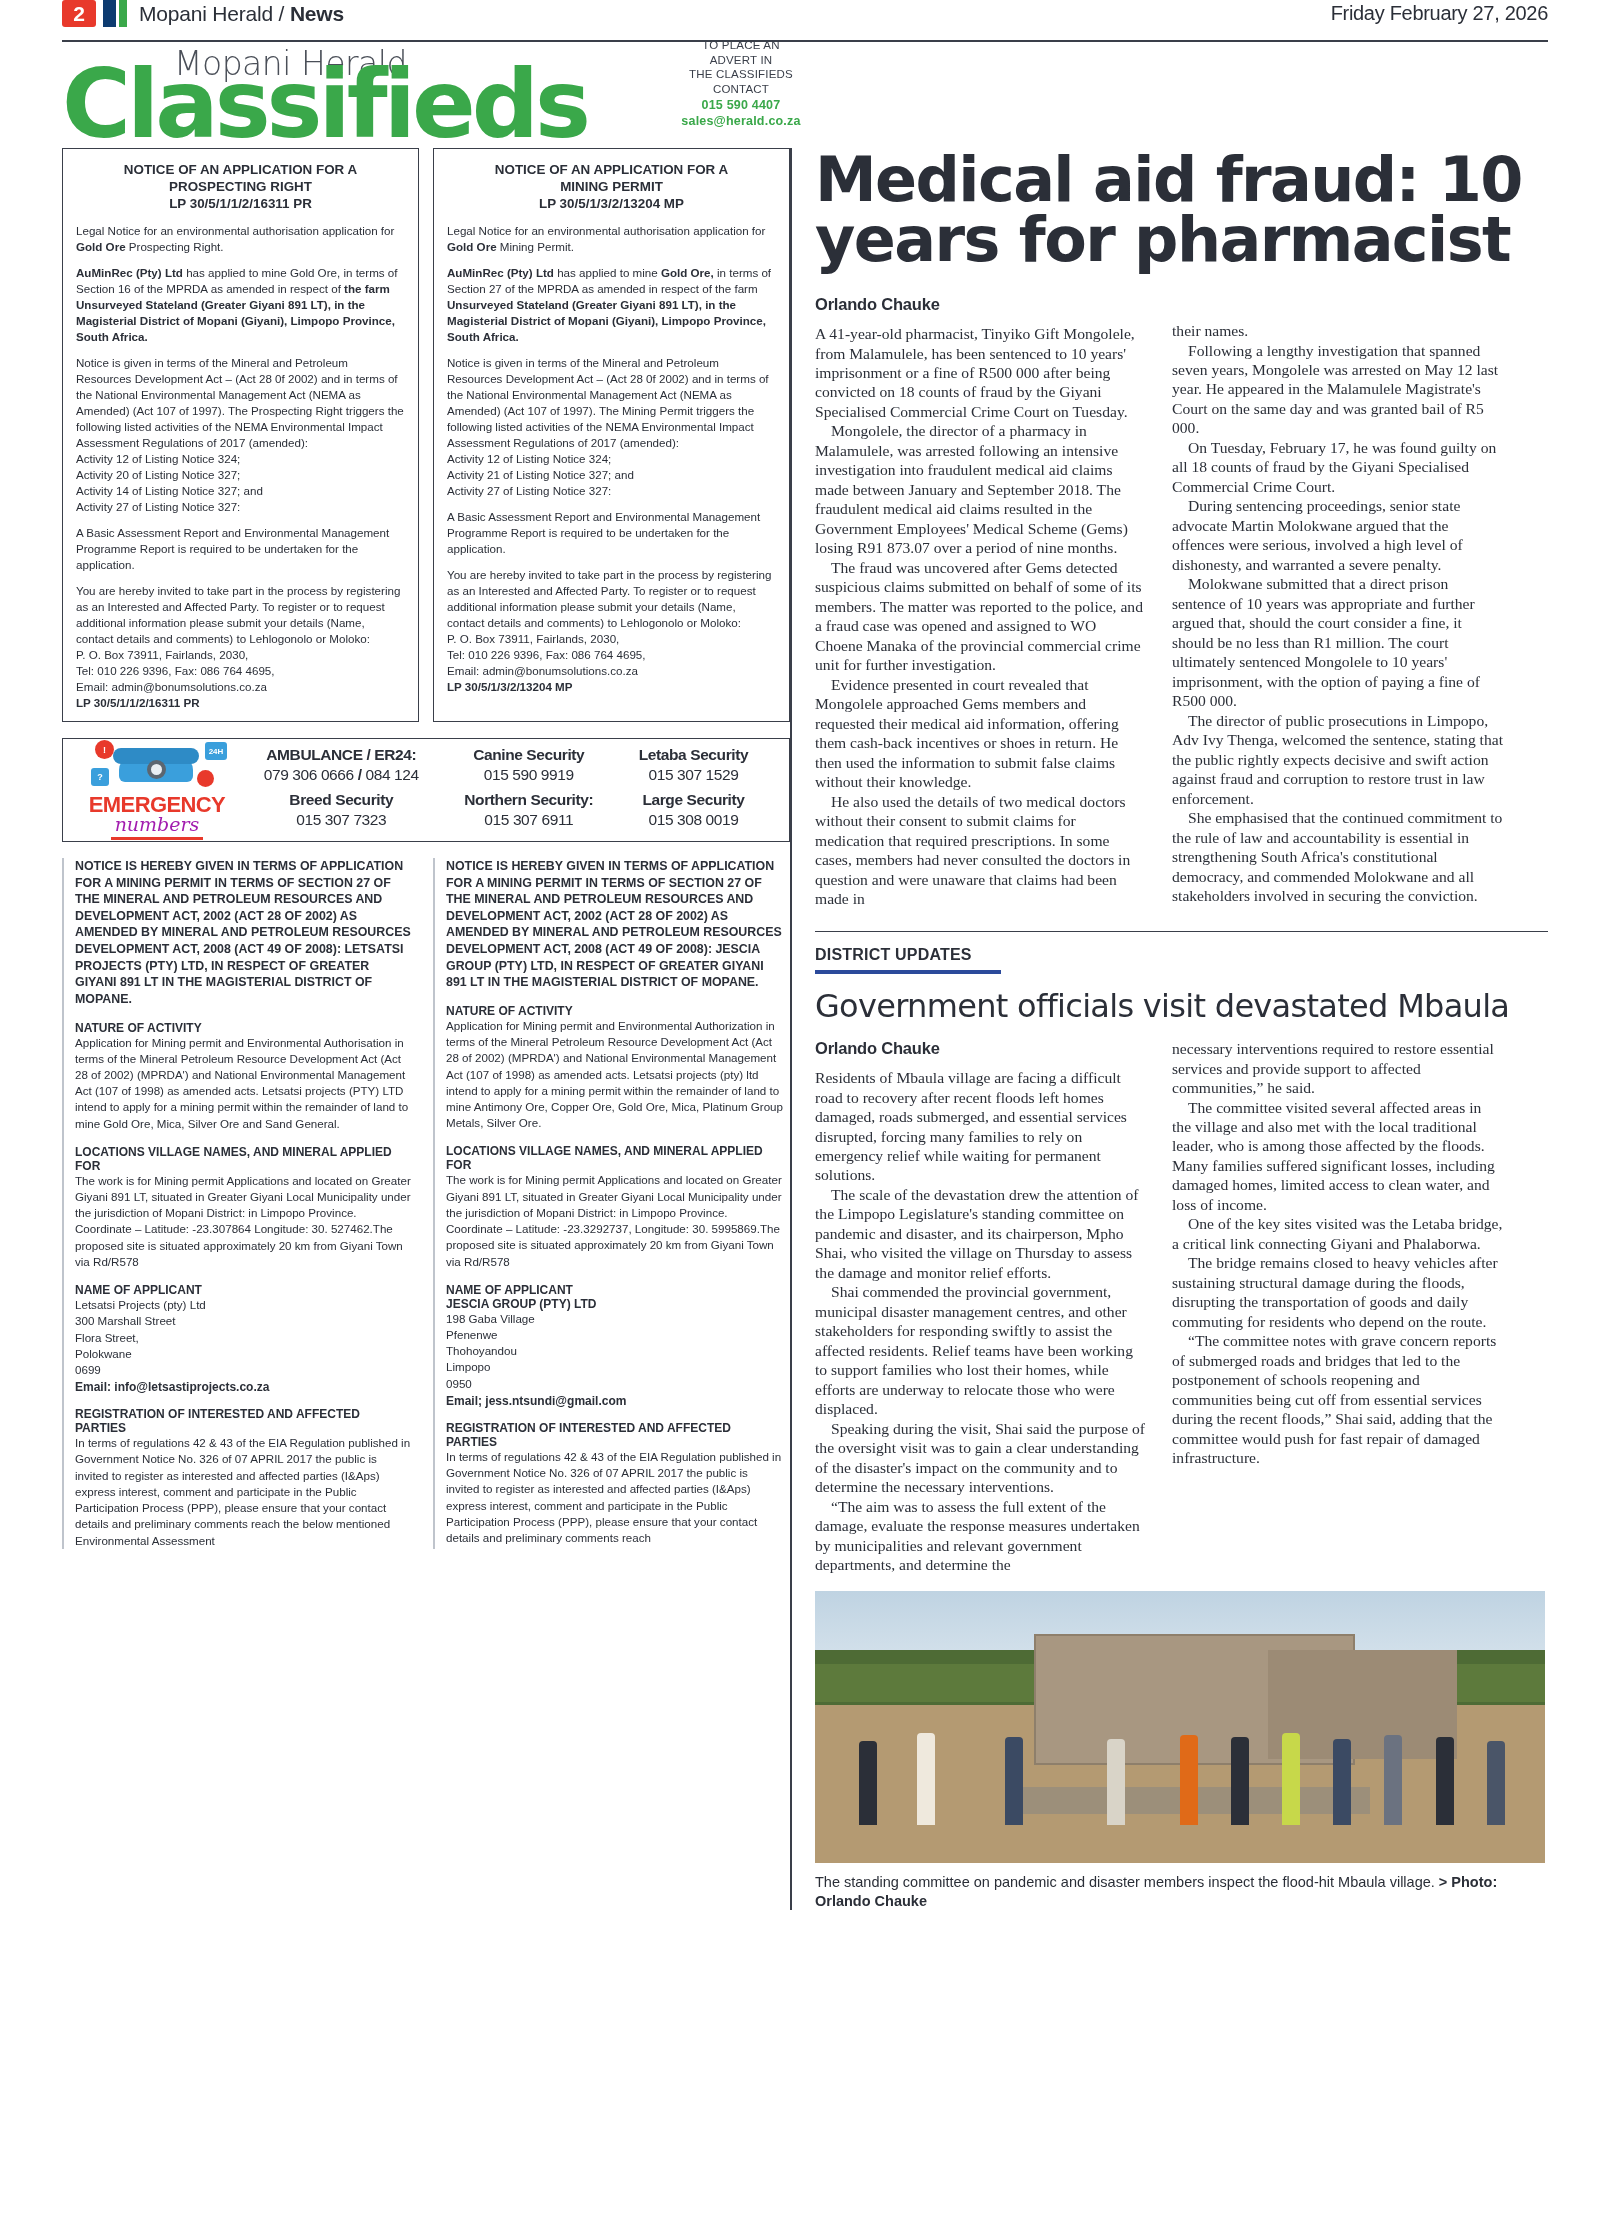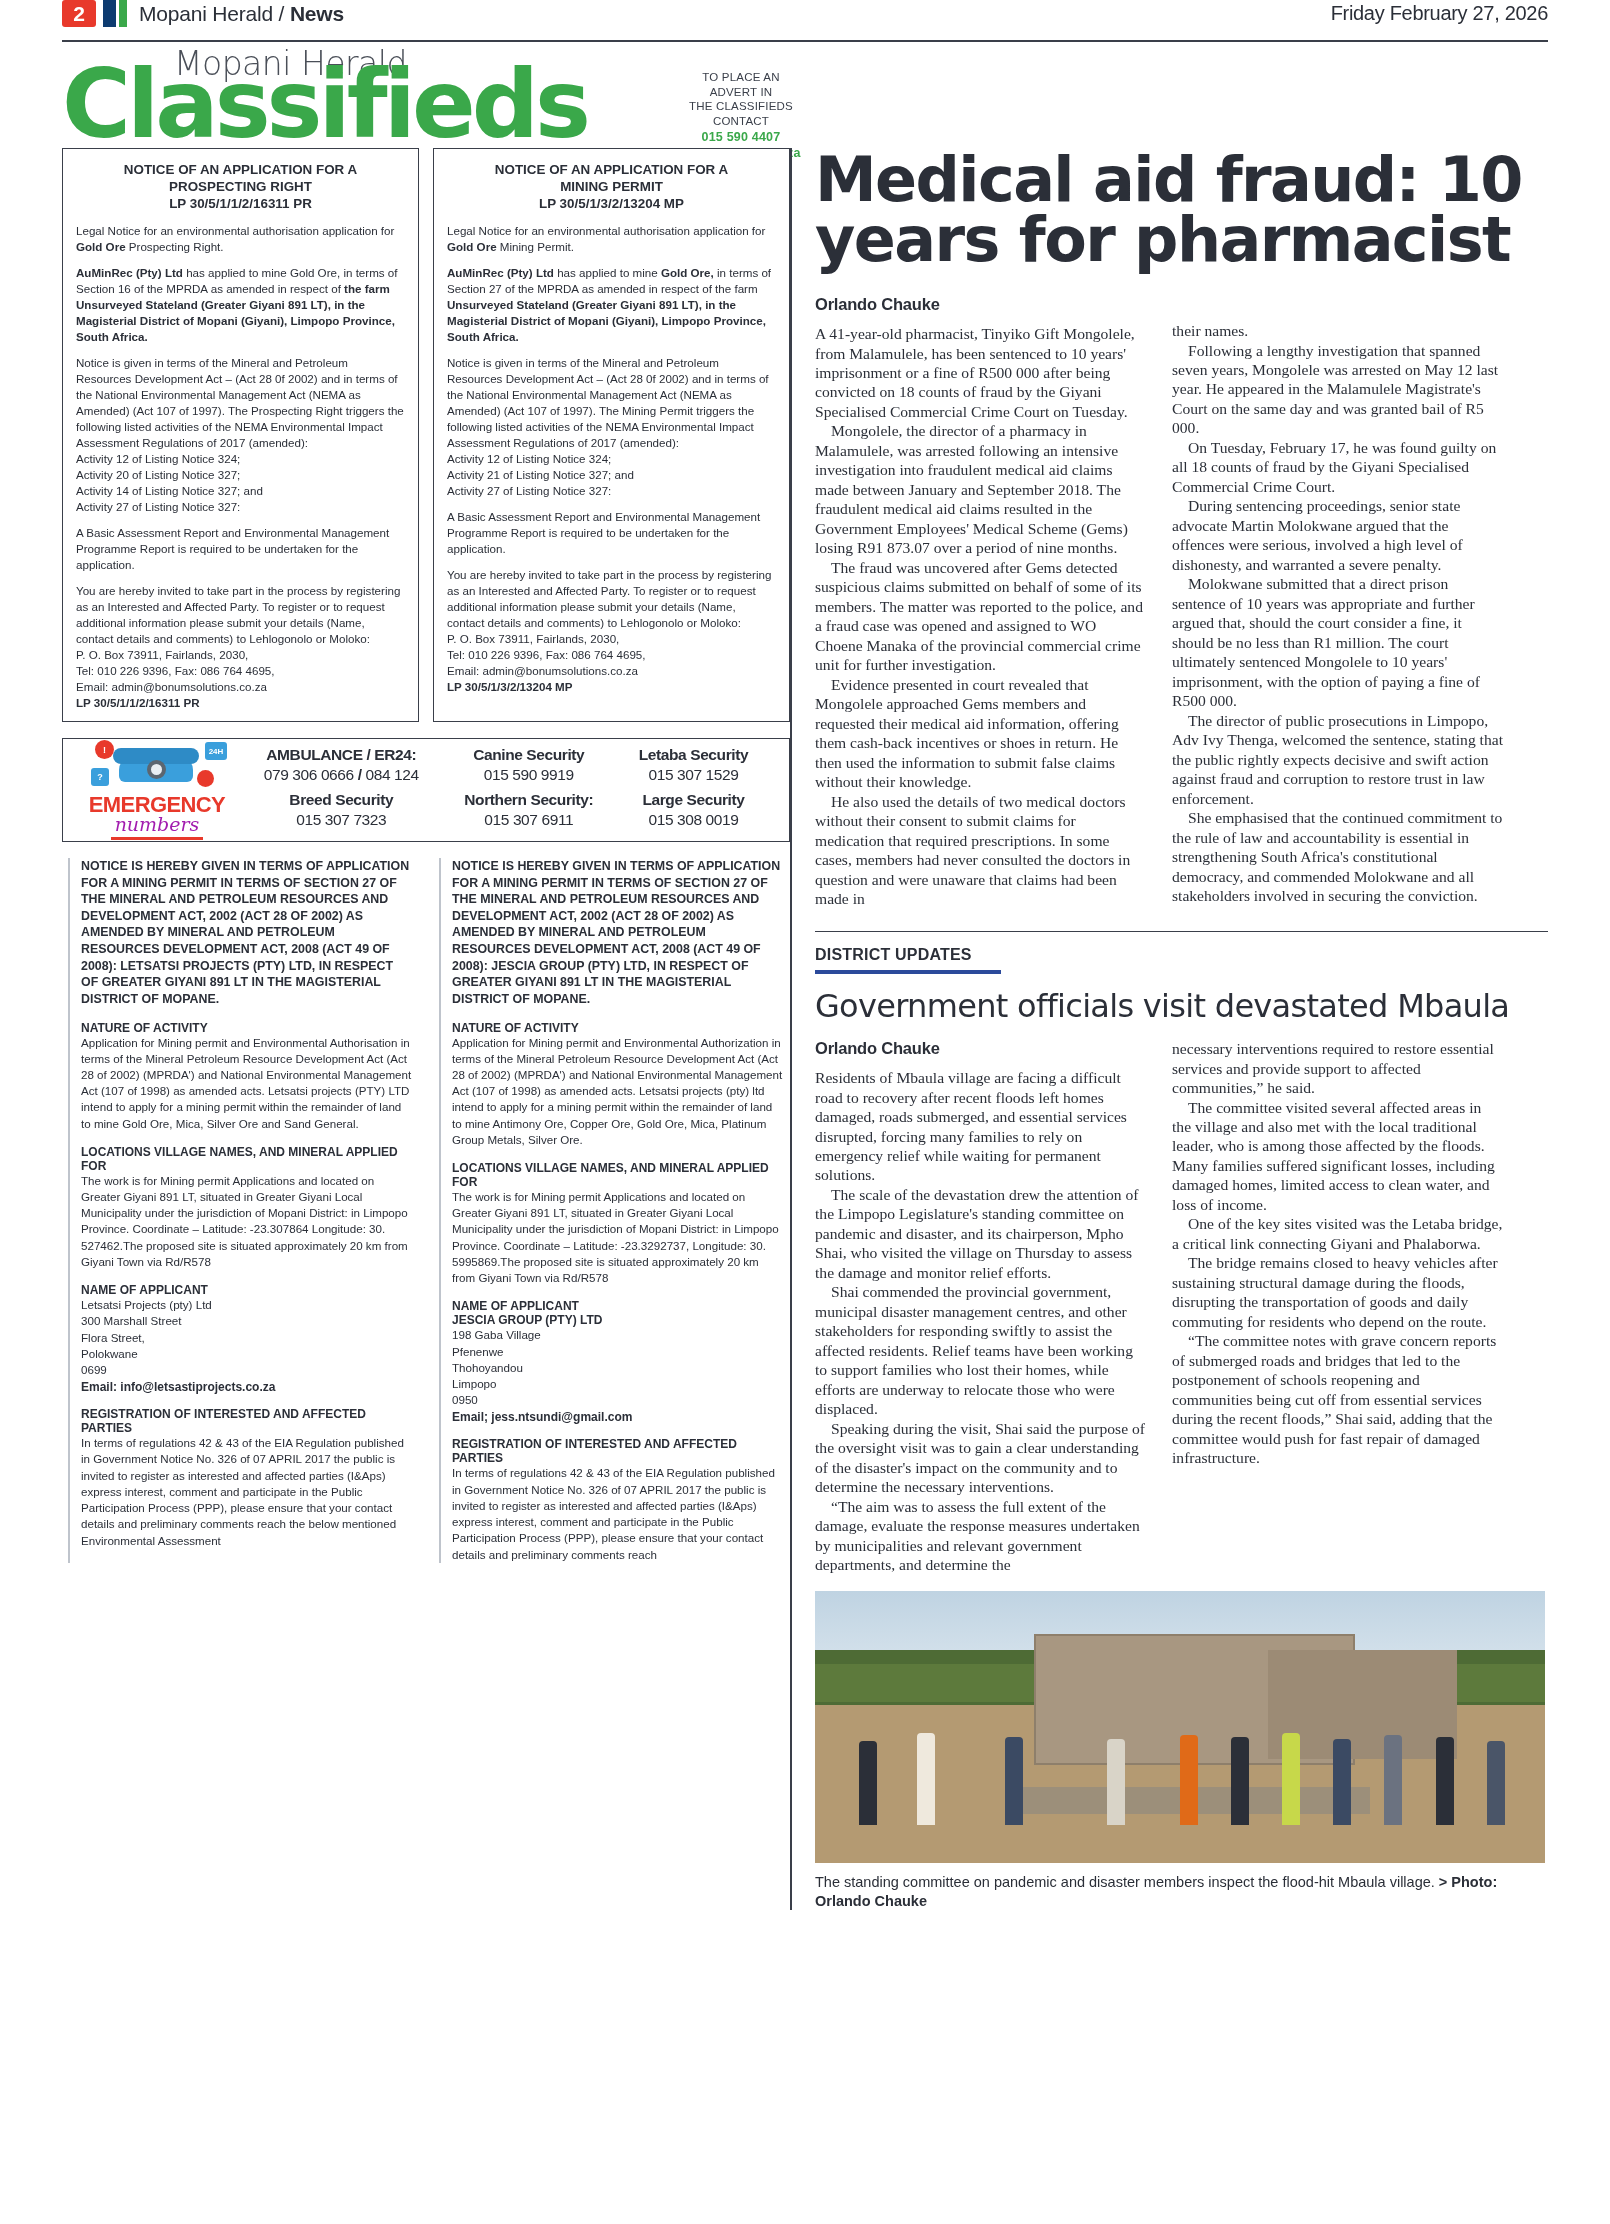--- a/index.html
+++ b/index.html
@@ -40,21 +40,20 @@
   .clsf-main {
     position:absolute; left:0; top:16px;
     font-size:94px; font-weight:bold; color:#3aa84a;
     letter-spacing:-4px; line-height:1;
     font-family:"DejaVu Sans", sans-serif;
   }
   .advert-box {
     position:absolute; left:666px; top:38px; width:150px;
     text-align:center; font-size:11.5px; line-height:1.28; color:#3a3f4a;
     letter-spacing:0.2px;
-    margin-top:32px;
   }
   .advert-box .ph { color:#3aa84a; font-weight:bold; font-size:12.5px; }
   .advert-box .em { color:#3aa84a; font-weight:bold; font-size:12.5px; }
 
   
   .body-grid { position:relative; display:flex; gap:0; margin-top:4px; }
   .left-col { width:728px; position:relative; }
   .right-col { width:758px; position:relative; padding-left:25px; }
   .vrule { position:absolute; left:0px; top:0; bottom:0; width:2px; background:#3a3f4a; }
 
@@ -93,21 +92,21 @@
   .emerg-word2 { color:#a21caf; font-size:19px; font-family:"DejaVu Serif", serif; font-style:italic; line-height:1; margin-top:-1px;}
   .emerg-ul { width:92px; height:3px; background:#e8392b; margin-top:3px; }
   .emerg-cols { flex:1; display:flex; justify-content:space-around; padding-right:8px;}
   .ecol { text-align:center; }
   .ecol .nm { font-weight:bold; font-size:15.5px; letter-spacing:-0.4px; line-height:1.3;}
   .ecol .no { font-size:15.5px; letter-spacing:-0.4px; line-height:1.3; margin-bottom:5px;}
   .ecol .no b { font-weight:bold; }
 
   
   .lower-row { display:flex; gap:14px; margin-top:16px; }
-  .lower-box { width:357px; position:relative;margin-left:6px; }
+  .lower-box { width:357px; position:relative; }
   .lower-box .bar { position:absolute; left:0; top:0; bottom:0; width:1.5px; background:#bfc4cc; }
   .lower-inner { padding-left:13px; padding-right:6px; }
   .lb-head { font-weight:bold; font-size:12.4px; line-height:1.34; }
   .lb-sub { font-weight:bold; font-size:12px; margin-top:13px; }
   .lb-text { font-size:11.6px; line-height:1.4; }
 
   
   .headline {
     font-size:62px; font-weight:bold; line-height:0.96; letter-spacing:-1.6px;
     color:#2b2f38; margin:2px 0 0 0;

